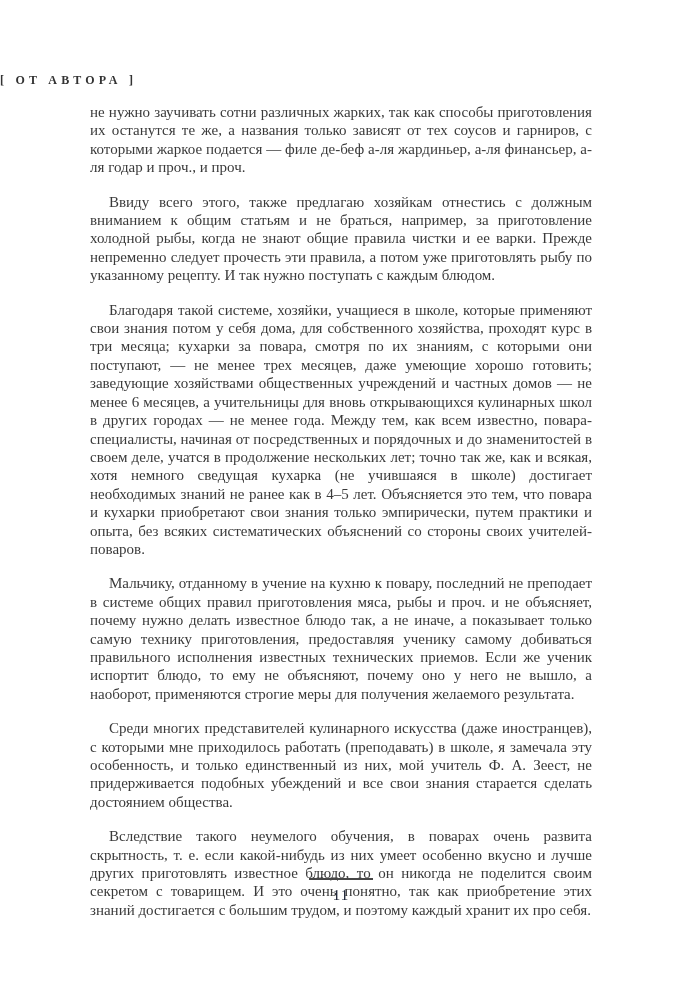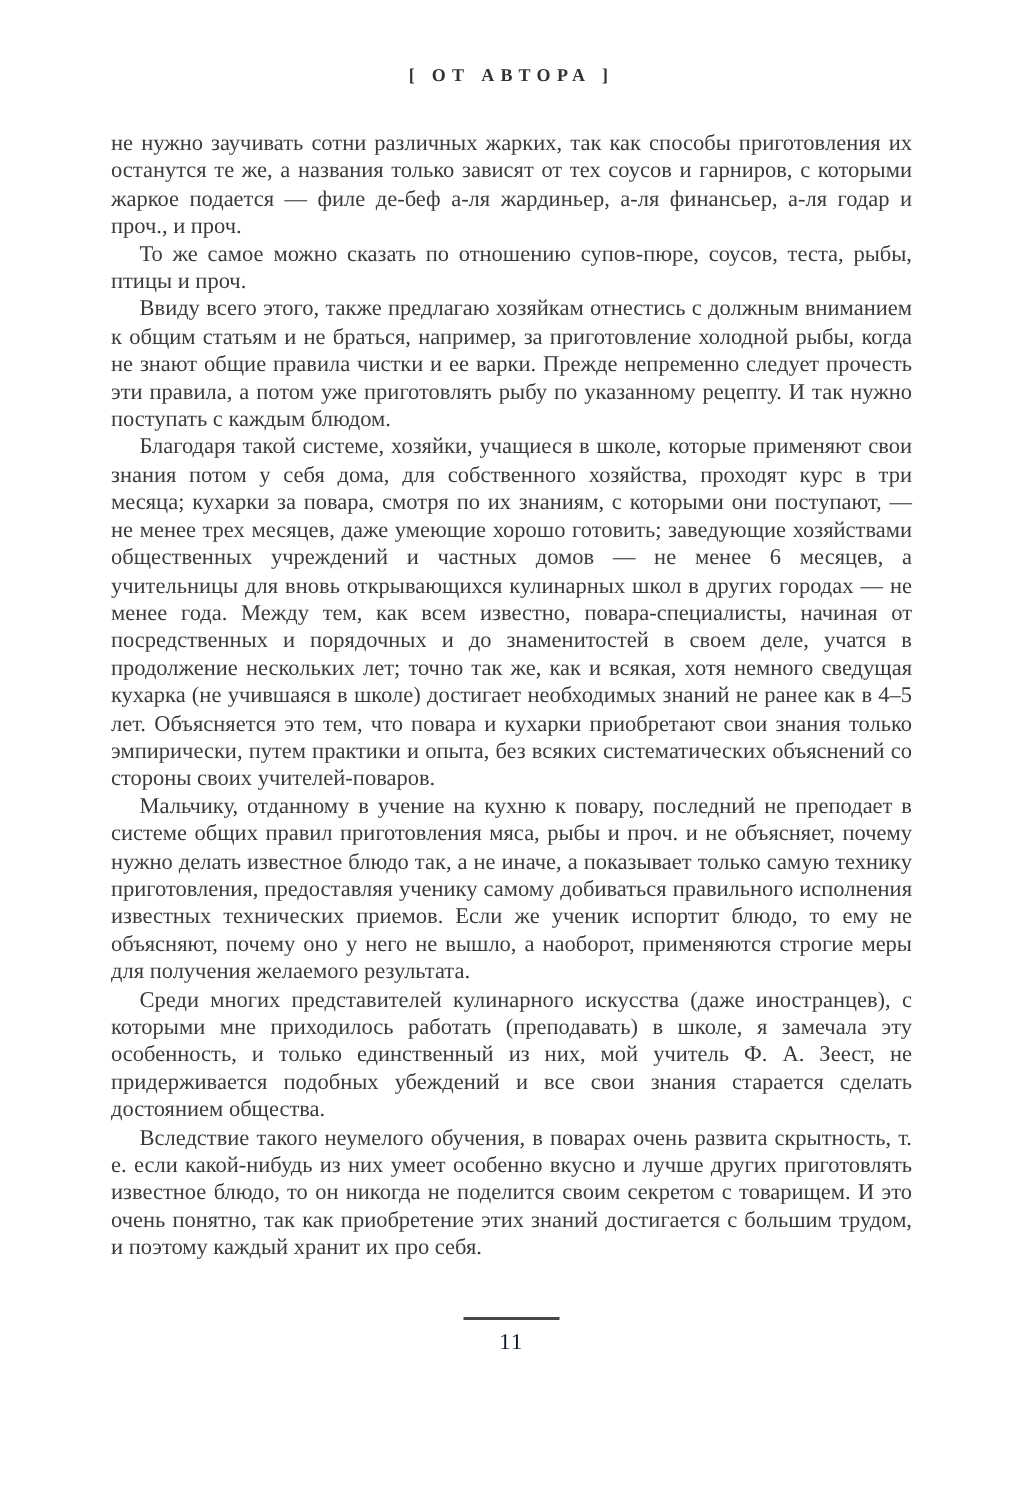--- a/index.html
+++ b/index.html
@@ -11,44 +11,43 @@
     position: relative;
     width: 682px;
     height: 1001px;
     background: #ffffff;
     overflow: hidden;
     font-family: "Liberation Serif", "DejaVu Serif", serif;
     color: #3a3a3a;
   }
   .page-header {
     position: absolute;
-    top: 41px;
+    top: 70px;
     left: 0;
     right: 0;
-    text-align: center;
   }
   .section-title {
     font-family: "Liberation Serif", "DejaVu Serif", serif;
     font-weight: 700;
     font-size: 12px;
     letter-spacing: 0.35em;
     color: #333333;
     white-space: nowrap;
   }
   .text-block {
     position: absolute;
     top: 87px;
     left: 74px;
     width: 534px;
     font-size: 15px;
     line-height: 18.4px;
     text-align: justify;
   }
   .text-block p {
-    margin: 0;
+    margin: 16px;
     padding: 0;
     text-indent: 19px;
   }
   .text-block p.continuation {
     text-indent: 0;
   }
   .page-footer {
     position: absolute;
     top: 878px;
     left: 74px;
@@ -71,21 +70,20 @@
 <body>
 
 <div class="page">
 
   <div class="page-header">
     <span class="section-title">[ ОТ АВТОРА ]</span>
   </div>
 
   <div class="text-block">
     <p class="continuation">не нужно заучивать сотни различных жарких, так как способы приготовления их останутся те же, а названия только зависят от тех соусов и гарниров, с которыми жаркое подается — филе де-беф а-ля жардиньер, а-ля финансьер, а-ля годар и проч., и проч.</p>
-    <p>То же самое можно сказать по отношению супов-пюре, соусов, теста, рыбы, птицы и проч.</p>
     <p>Ввиду всего этого, также предлагаю хозяйкам отнестись с должным вниманием к общим статьям и не браться, например, за приготовление холодной рыбы, когда не знают общие правила чистки и ее варки. Прежде непременно следует прочесть эти правила, а потом уже приготовлять рыбу по указанному рецепту. И так нужно поступать с каждым блюдом.</p>
     <p>Благодаря такой системе, хозяйки, учащиеся в школе, которые применяют свои знания потом у себя дома, для собственного хозяйства, проходят курс в три месяца; кухарки за повара, смотря по их знаниям, с которыми они поступают, — не менее трех месяцев, даже умеющие хорошо готовить; заведующие хозяйствами общественных учреждений и частных домов — не менее 6 месяцев, а учительницы для вновь открывающихся кулинарных школ в других городах — не менее года. Между тем, как всем известно, повара-специалисты, начиная от посредственных и порядочных и до знаменитостей в своем деле, учатся в продолжение нескольких лет; точно так же, как и всякая, хотя немного сведущая кухарка (не учившаяся в школе) достигает необходимых знаний не ранее как в 4–5 лет. Объясняется это тем, что повара и кухарки приобретают свои знания только эмпирически, путем практики и опыта, без всяких систематических объяснений со стороны своих учителей-поваров.</p>
     <p>Мальчику, отданному в учение на кухню к повару, последний не преподает в системе общих правил приготовления мяса, рыбы и проч. и не объясняет, почему нужно делать известное блюдо так, а не иначе, а показывает только самую технику приготовления, предоставляя ученику самому добиваться правильного исполнения известных технических приемов. Если же ученик испортит блюдо, то ему не объясняют, почему оно у него не вышло, а наоборот, применяются строгие меры для получения желаемого результата.</p>
     <p>Среди многих представителей кулинарного искусства (даже иностранцев), с которыми мне приходилось работать (преподавать) в школе, я замечала эту особенность, и только единственный из них, мой учитель Ф. А. Зеест, не придерживается подобных убеждений и все свои знания старается сделать достоянием общества.</p>
     <p>Вследствие такого неумелого обучения, в поварах очень развита скрытность, т. е. если какой-нибудь из них умеет особенно вкусно и лучше других приготовлять известное блюдо, то он никогда не поделится своим секретом с товарищем. И это очень понятно, так как приобретение этих знаний достигается с большим трудом, и поэтому каждый хранит их про себя.</p>
   </div>
 
   <div class="page-footer">
     <div class="footer-rule"></div>
     <div class="page-number">11</div>

